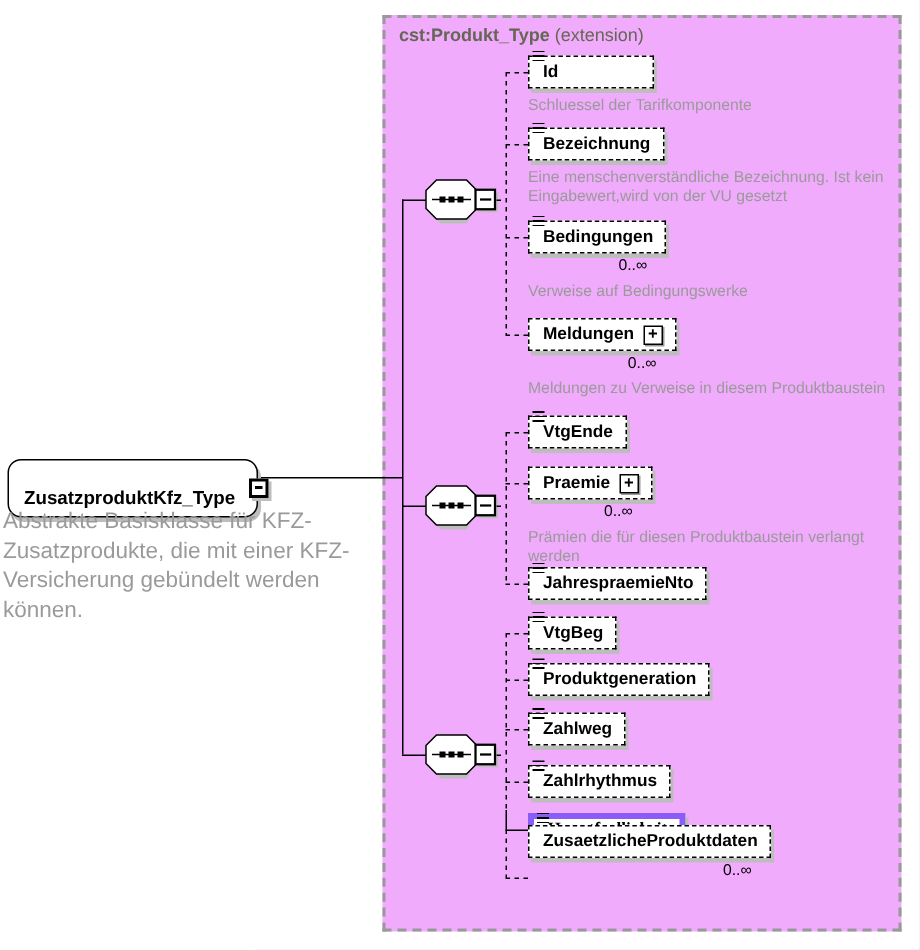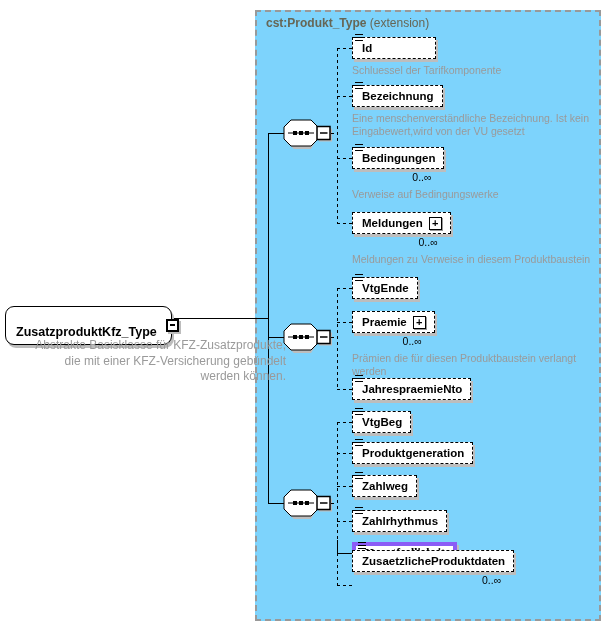--- a/index.html
+++ b/index.html
@@ -4,43 +4,43 @@
 <style>
   html,body{margin:0;padding:0;background:#fff;}
   #canvas{
     position:relative;width:613px;height:633px;overflow:hidden;
     font-family:"Liberation Sans","DejaVu Sans",sans-serif;
     background:#fff;
   }
   
   .panel{
     position:absolute;left:255px;top:10px;width:346px;height:611px;
-    background:#7dd3fc;border:2px dashed #999999;z-index:0;box-sizing:border-box;
+    background:#f0abfc;border:2px dashed #999999;z-index:0;box-sizing:border-box;
   }
   .panel-header{position:absolute;left:9px;top:4px;font-size:12px;color:#666655;white-space:nowrap;}
   .panel-header b{font-weight:bold;}
   
   svg.wires{position:absolute;left:0;top:0;z-index:1;}
   
   .root-box{
     position:absolute;left:5px;top:306px;height:25px;z-index:2;
     background:#fff;border:1px solid #000;border-radius:9px;
     box-shadow:2px 3px 0 #bdbdbd;
     display:flex;align-items:center;padding:12px 14px 0 10px;
     font-size:12.5px;font-weight:bold;color:#000;white-space:nowrap;
   }
   .minusbox{
     position:absolute;right:-8px;top:50%;margin-top:-7px;width:13px;height:13px;
     background:#fff;border:2px solid #000;box-sizing:border-box;
     box-shadow:2px 2px 0 #bdbdbd;
   }
   .minusbox i{position:absolute;left:2px;right:2px;top:50%;margin-top:-1px;height:1.5px;background:#000;display:block;}
   .root-ann{
-    position:absolute;left:26px;top:338px;max-width:260px;z-index:2;
-    font-size:12px;line-height:1.3;color:#9a9a9a;text-align:right;
+    position:absolute;left:2px;top:338px;max-width:260px;z-index:2;
+    font-size:15px;line-height:1.3;color:#9a9a9a;
   }
   
   .el-row{position:absolute;left:352px;z-index:2;}
   .box-wrap{width:fit-content;}
   .el-box{
     position:relative;display:flex;align-items:center;box-sizing:border-box;
     height:22px;background:#fff;padding:2px 8px 2px 9px;
     font-size:11.5px;font-weight:bold;color:#000;white-space:nowrap;
     box-shadow:2px 3px 0 #bdbdbd;
   }

